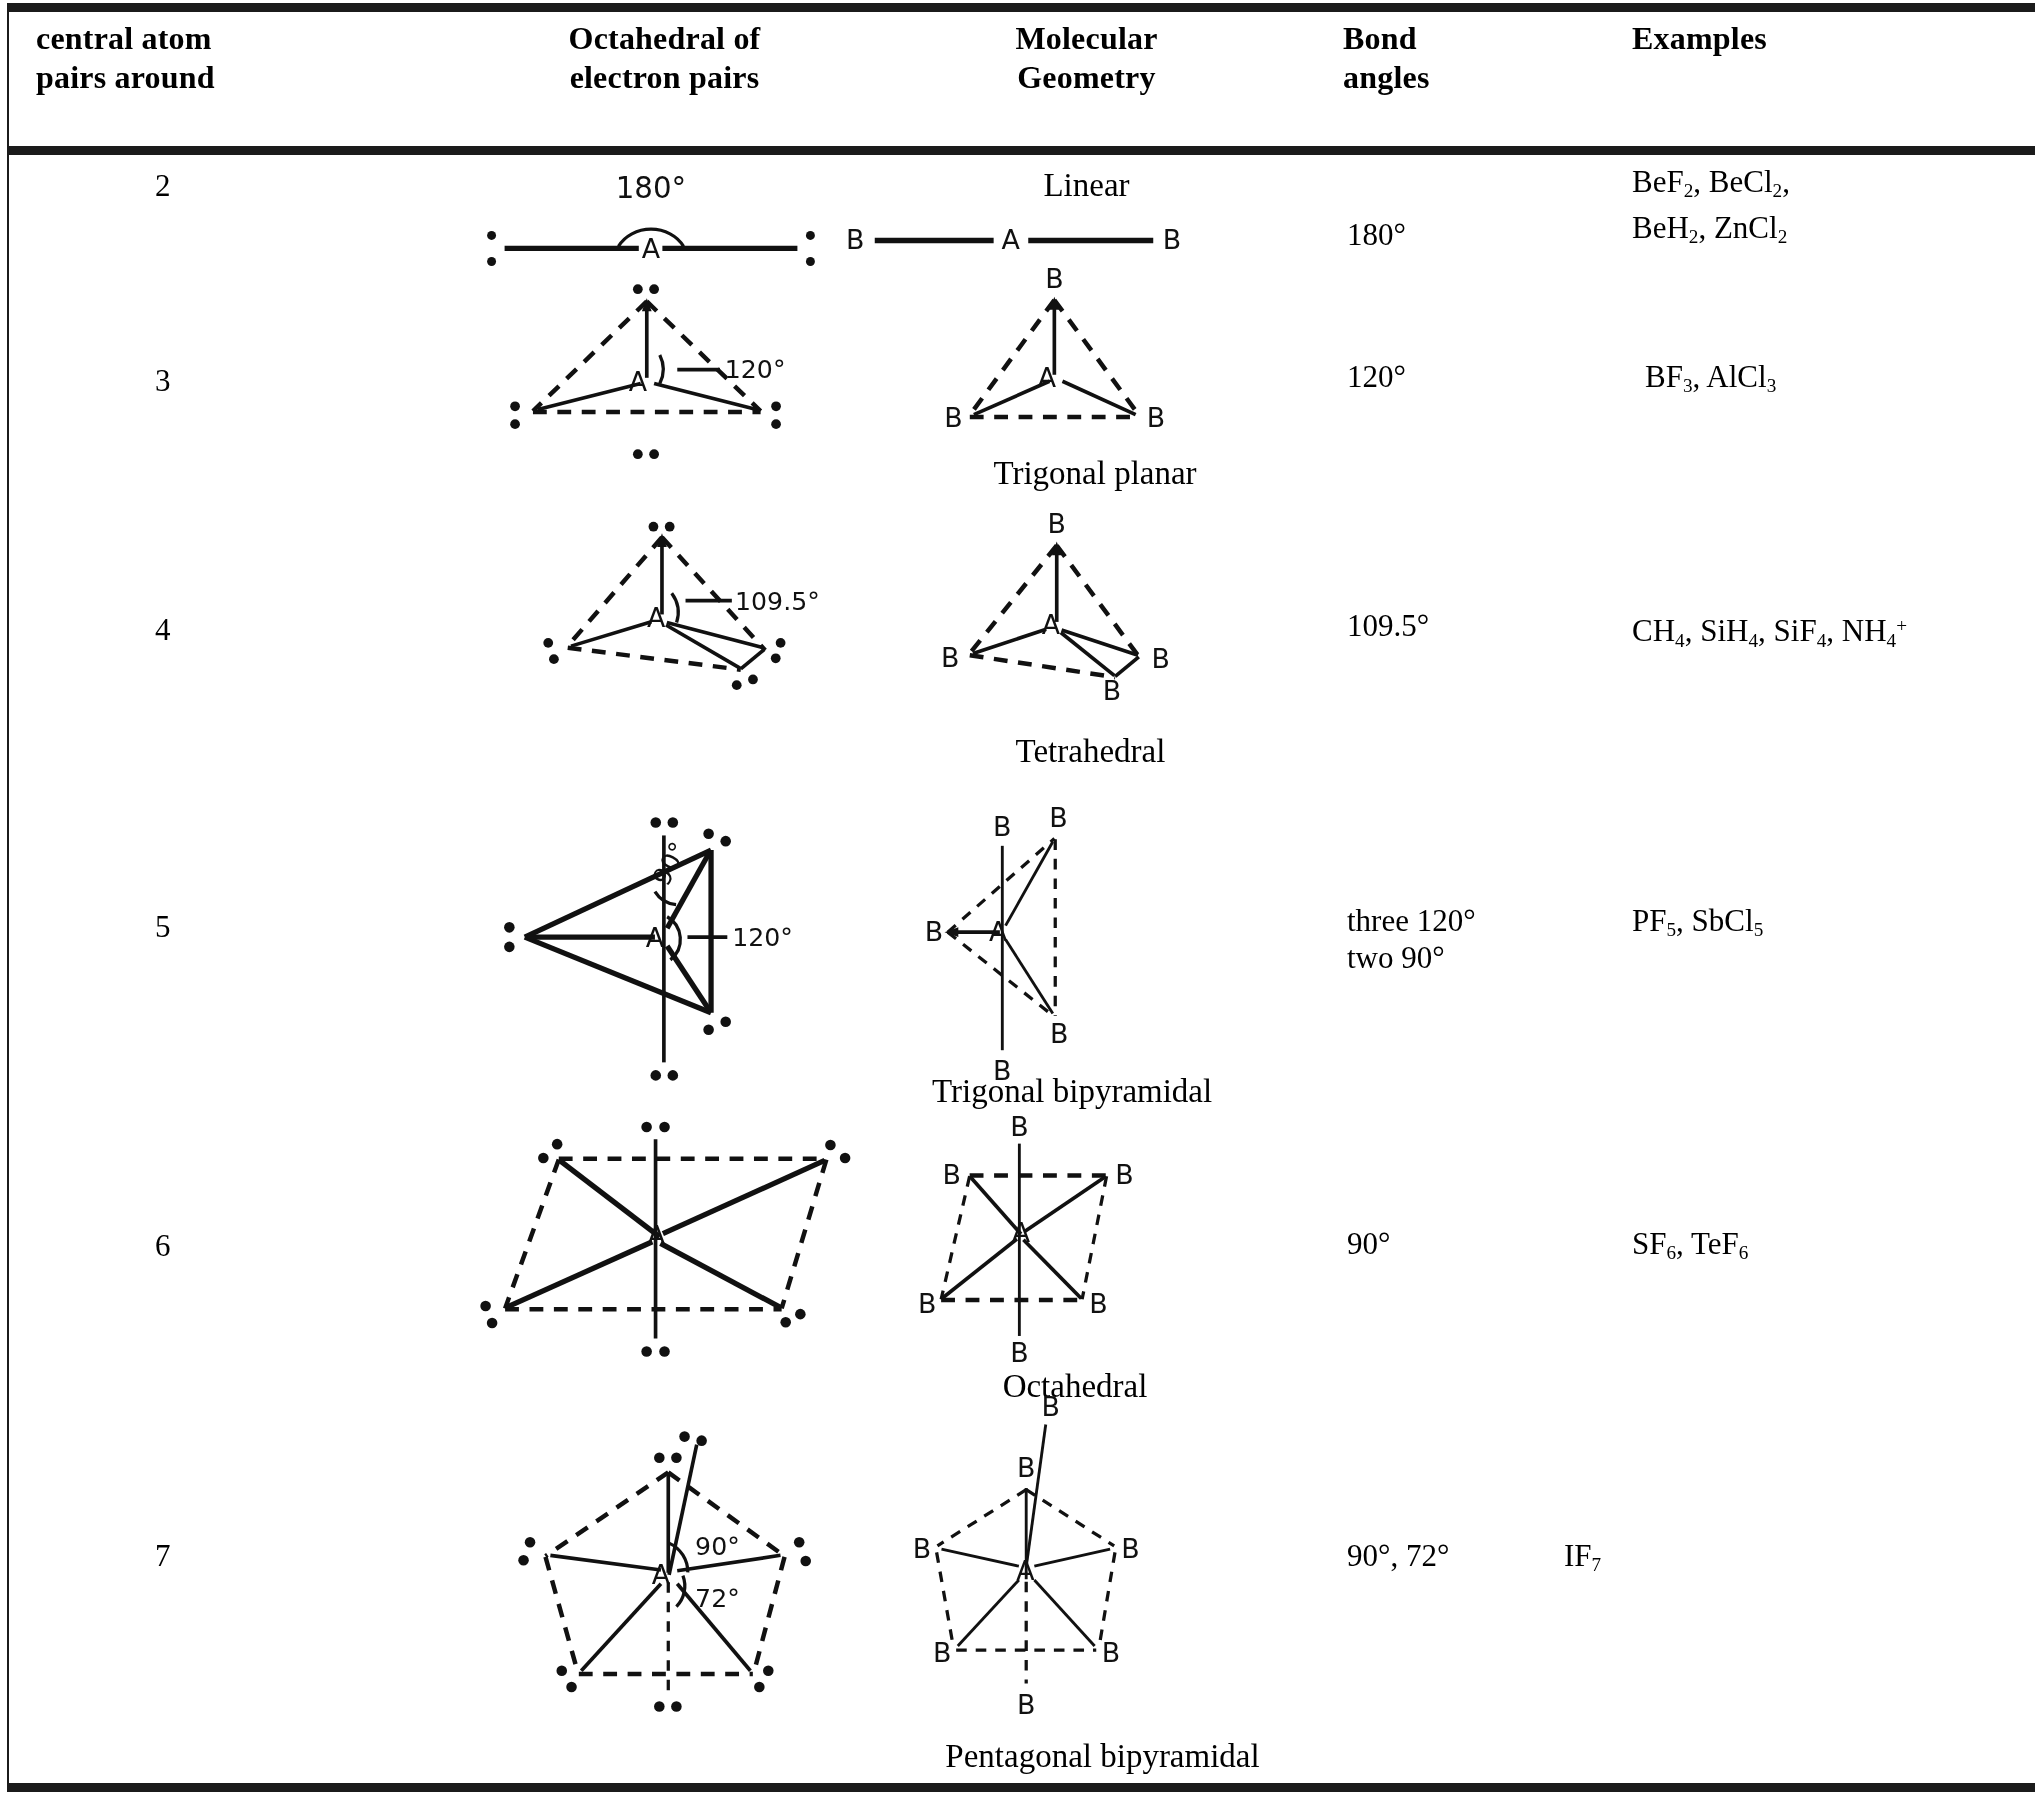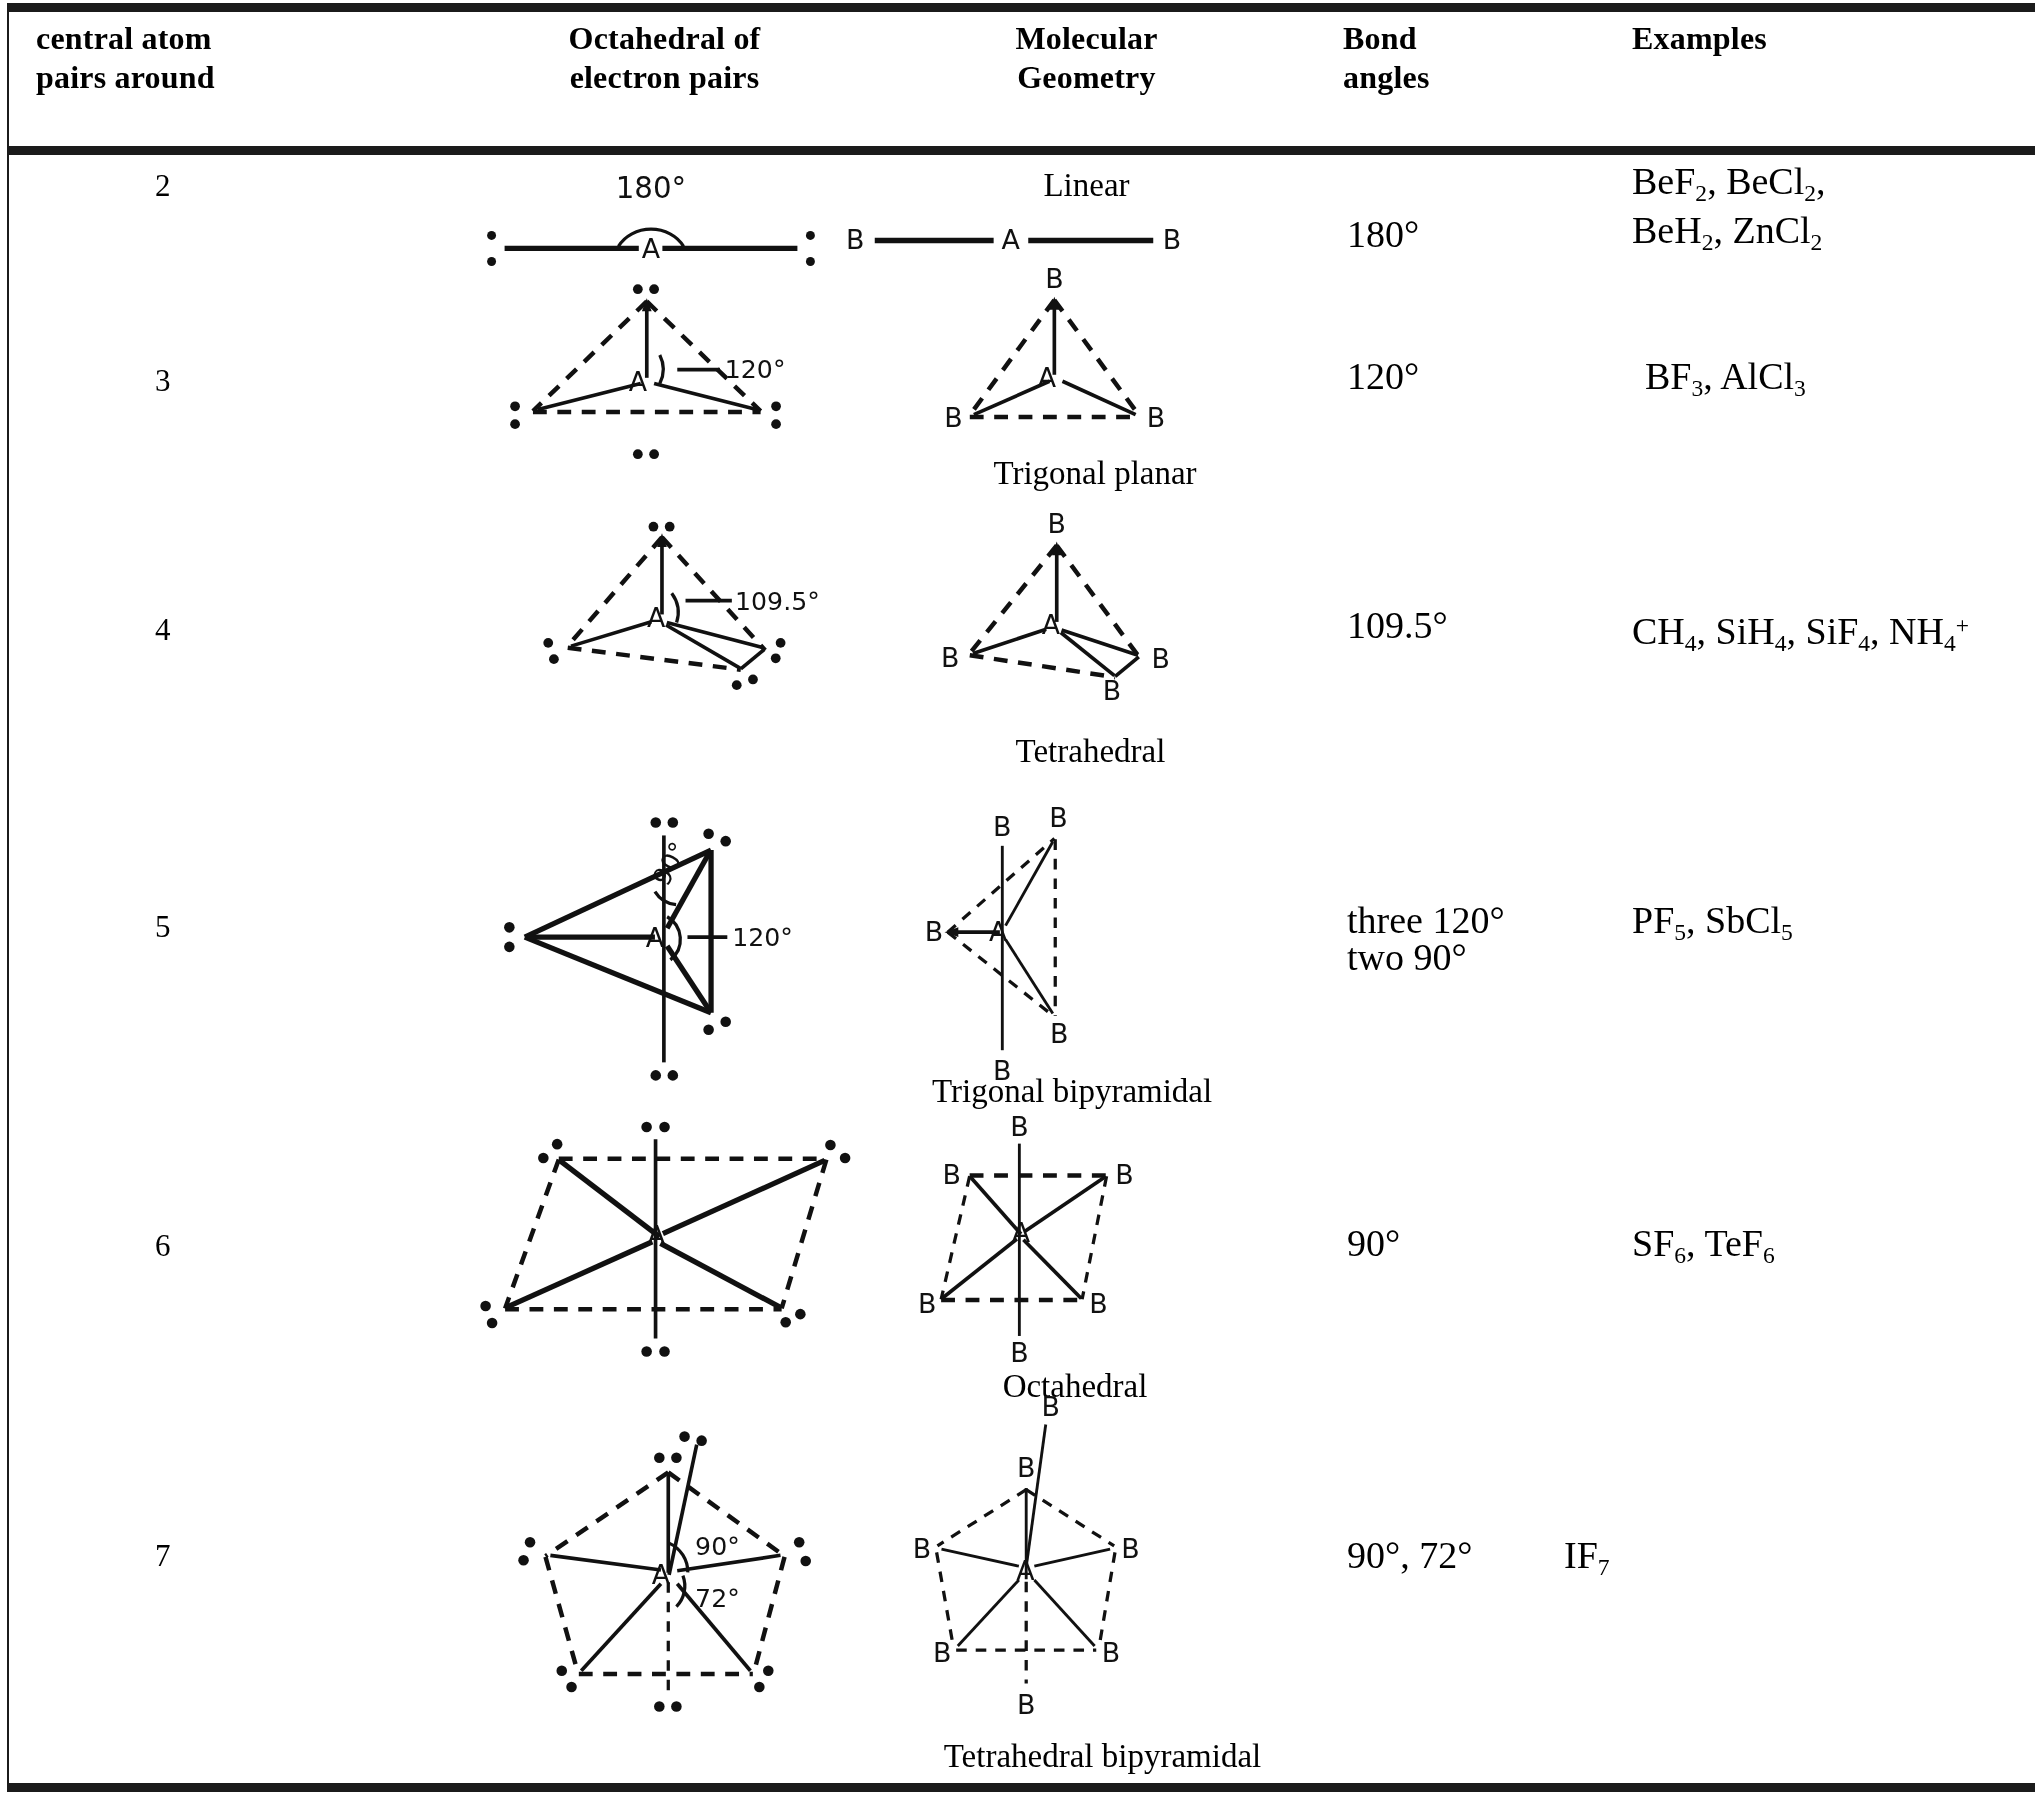--- a/index.html
+++ b/index.html
@@ -65,21 +65,21 @@
   }
   #hdr-c1 { left: 36px;  top: 19px;  width: 407px; }
   #hdr-c2 { left: 475px; top: 19px; width: 379px; text-align: center; }
   #hdr-c3 { left: 932px; top: 19px; width: 309px; text-align: center; }
   #hdr-c4 { left: 1343px; top: 19px; width: 228px; }
   #hdr-c5 { left: 1632px; top: 19px; width: 326px; }
 
   
   .cell {
     position: absolute;
-    font-size: 38px;
+    font-size: 31px;
     line-height: 37px;
     white-space: nowrap;
   }
   .cell.num { font-size: 31px; }
   .geom-label {
     position: absolute;
     font-size: 33px;
     line-height: 37px;
     white-space: nowrap;
   }
@@ -484,21 +484,21 @@
       <line class="ln-solid-thin" x1="272" y1="452" x2="122" y2="614"></line>
       <line class="ln-solid-thin" x1="310" y1="452" x2="458" y2="614"></line>
       <text class="atomlbl" x="288" y="452" text-anchor="middle">A</text>
       <text class="atomlbl" x="34" y="398" text-anchor="middle">B</text>
       <text class="atomlbl" x="546" y="398" text-anchor="middle">B</text>
       <text class="atomlbl" x="84" y="652" text-anchor="middle">B</text>
       <text class="atomlbl" x="498" y="652" text-anchor="middle">B</text>
     </svg>
   </div>
 
-  <div class="geom-label" style="left:887px; top:1738px; width:431px; text-align:center;">Tetrahedral bipyramidal</div>
+  <div class="geom-label" style="left:887px; top:1738px; width:431px; text-align:center;">Pentagonal bipyramidal</div>
 
   <div class="cell" style="left:1347px; top:1537px;">90°, 72°</div>
 
   <div class="cell" style="left:1564px; top:1537px;">
     <div>IF<sub>7</sub></div>
   </div>
 
 </div>
 
 

